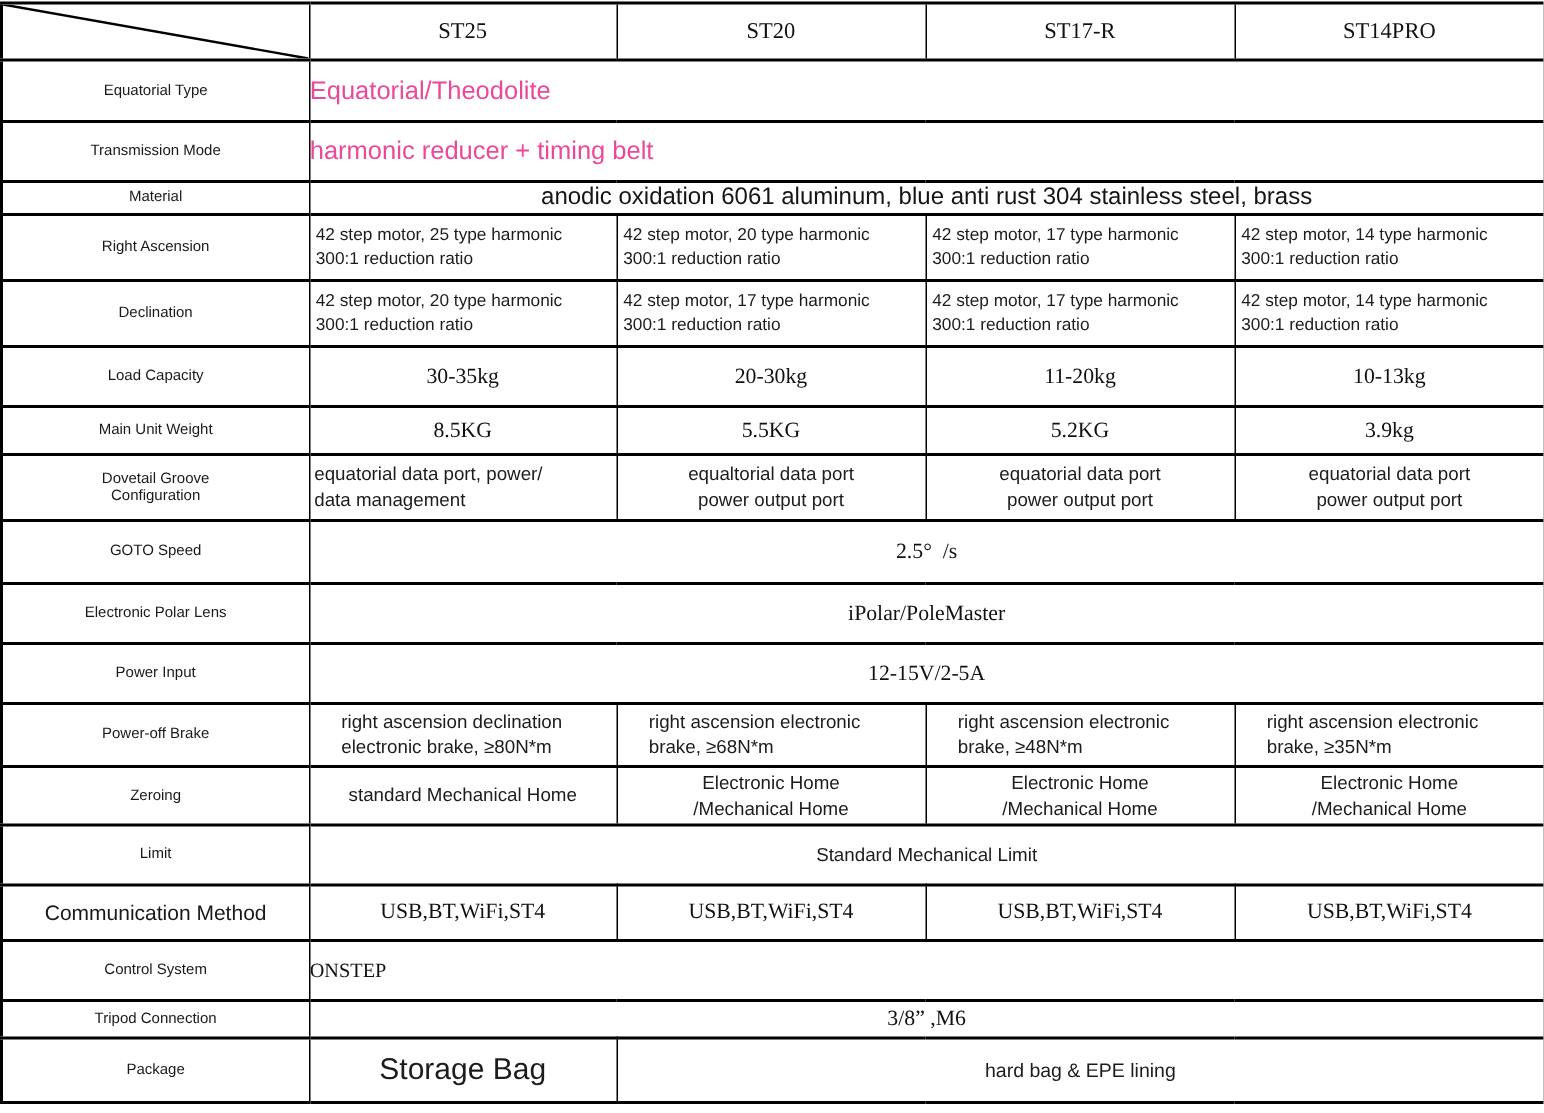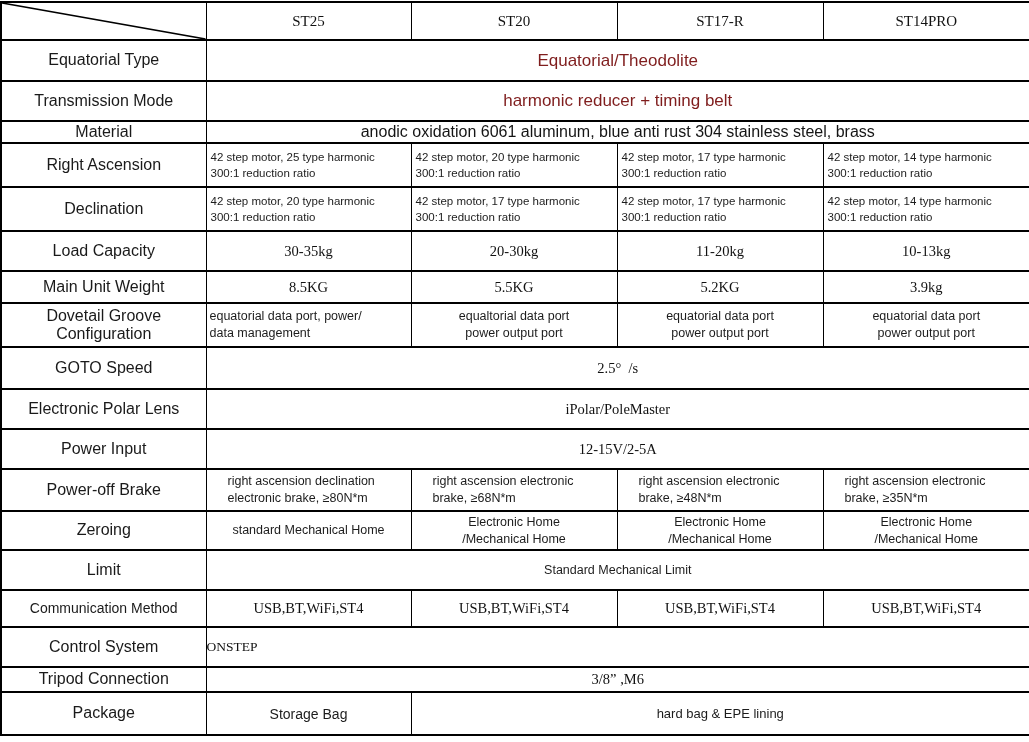--- a/index.html
+++ b/index.html
@@ -23,21 +23,21 @@
     border-bottom: 2px solid #000;
     padding: 0;
     vertical-align: middle;
     white-space: pre-line;
     overflow: hidden;
     color: #111;
   }
   
   td.lbl {
     font-family: "Liberation Sans", sans-serif;
-    font-size: 16px;
+    font-size: 10px;
     line-height: 1.15;
     text-align: center;
     color: #1a1a1a;
   }
   td.lbl-sm { font-size: 14px; }
   
   td.hdr {
     font-family: "Liberation Serif", serif;
     font-size: 15px;
     text-align: center;
@@ -49,22 +49,21 @@
   }
   td.serif-sm {
     font-family: "Liberation Serif", serif;
     font-size: 13.5px;
     text-align: left;
   }
   
   td.span-lg {
     font-family: "Liberation Sans", sans-serif;
     font-size: 17px;
-    text-align: center;
-    color: #7f1d1d;
+    color: #ec4899;
   }
   td.span-md {
     font-family: "Liberation Sans", sans-serif;
     font-size: 16px;
     text-align: center;
     color: #151515;
     border-radius: 9px;
   }
   
   td.motor {
@@ -85,21 +84,21 @@
   }
   td.sm-c {
     font-family: "Liberation Sans", sans-serif;
     font-size: 12.5px;
     line-height: 1.35;
     text-align: center;
     color: #1c1c1c;
   }
   td.pkg {
     font-family: "Liberation Sans", sans-serif;
-    font-size: 14px;
+    font-size: 20px;
     text-align: center;
     color: #1c1c1c;
   }
   td.pkg-sm {
     font-family: "Liberation Sans", sans-serif;
     font-size: 13px;
     text-align: center;
     color: #1c1c1c;
   }
   

